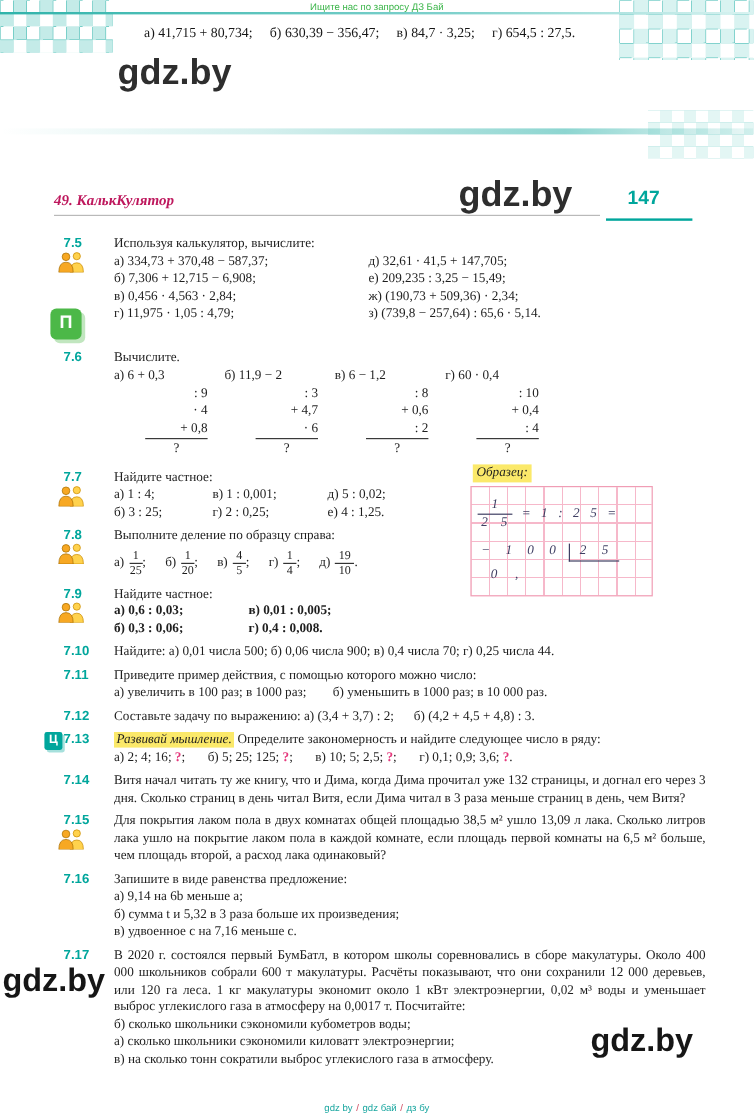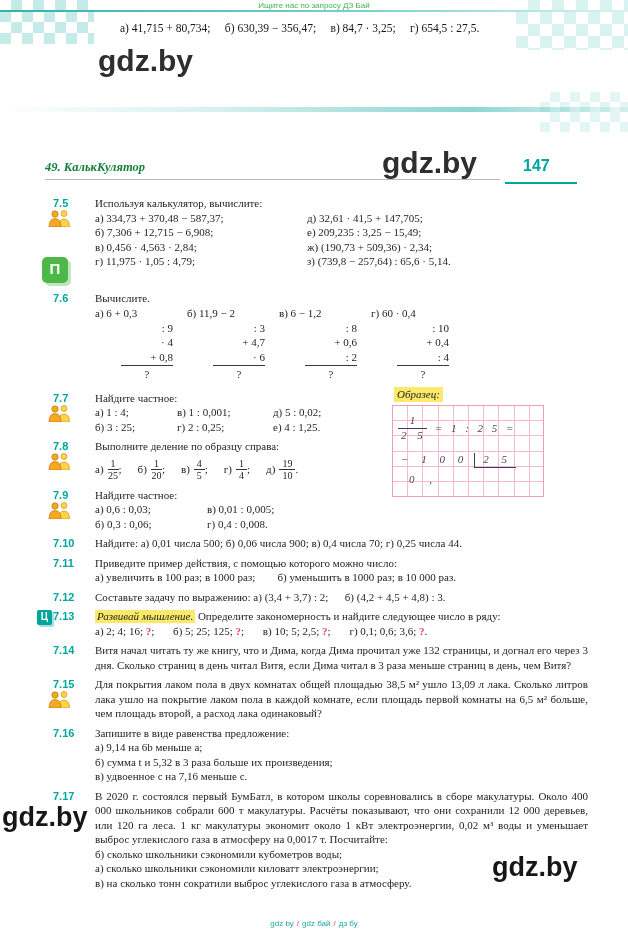--- a/index.html
+++ b/index.html
@@ -40,21 +40,21 @@
     font-family:"Liberation Sans", sans-serif; font-size:8px; color:#3cb54a; }
   .warmup { position:absolute; top:22px; left:120px; white-space:pre; font-size:11.5px; color:#161616; }
   .wm { position:absolute; font-family:"Liberation Sans", sans-serif; font-weight:bold; color:#2e2e2e; letter-spacing:0; }
   .wm-top    { top:44px;  left:98px;  font-size:30px; }
   .wm-header { top:146px; left:382px; font-size:30px; }
   .wm-bl     { top:802px; left:2px;   font-size:27px; color:#161616; }
   .wm-br     { top:852px; left:492px; font-size:27px; color:#161616; }
 
   
   .section-title { position:absolute; top:160px; left:45px; font-style:italic; font-weight:bold;
-    font-size:12.5px; color:#15803d; }
+    font-size:12.5px; color:#be185d; }
   .header-hairline { position:absolute; top:179px; left:45px; width:455px; height:1px; background:#b9b9b9; }
   .header-teal { position:absolute; top:182px; left:505px; width:72px; height:2px; background:#00a69c; }
   .page-number { position:absolute; top:157px; left:523px; font-family:"Liberation Sans",sans-serif;
     font-weight:bold; font-size:16px; color:#00a69c; }
 
   
   .content { position:absolute; top:196px; left:95px; width:493px; line-height:14.5px; }
   .ex { position:relative; margin-bottom:5px; }
   .ex-num { position:absolute; left:-42px; top:0; font-family:"Liberation Sans",sans-serif;
     font-weight:bold; font-size:11px; color:#00a69c; }
@@ -64,21 +64,21 @@
 
   .two-col { display:flex; }
   .two-col .col1 { width:212px; }
 
   .calc-cols { display:flex; margin-top:1px; }
   .calc-col { width:92px; }
   .calc-ops { width:54px; margin-left:26px; text-align:right; padding-right:2px; }
   .calc-q { border-top:1px solid #3a3a3a; text-align:center; margin-top:1px; padding-top:1px; }
 
   .grid-e77 { display:grid; grid-template-columns:82px 96px auto; width:300px; }
-  .grid-e79 { display:grid; grid-template-columns:112px auto; width:280px; }
+  .grid-e79 { display:grid; grid-template-columns:112px auto; width:280px;font-weight:bold; }
 
   .frac-row { display:flex; align-items:center; margin-top:3px; height:26px; }
   .fr-item { display:flex; align-items:center; margin-right:16px; }
   .fr-label { margin-right:4px; }
   .frac { display:inline-flex; flex-direction:column; text-align:center; line-height:1.1; font-size:10px; }
   .frac .fn { border-bottom:1px solid #333; padding:0 3px; }
 
   .hl { background:#fbe96a; font-style:italic; padding:0 2px 1px; }
   .seg { margin-right:16px; }
   .red-q { color:#e5397d; font-weight:bold; }
@@ -357,21 +357,21 @@
     <section class="ex">
       <span class="badge-c">Ц</span>
       <span class="ex-num">7.13</span>
       <div>
         <span class="hl">Развивай мышление.</span><span> Определите закономерность и найдите следующее число в ряду:</span>
       </div>
       <div>
         <span class="seg"><span>а) 2; 4; 16; </span><span class="red-q">?</span><span>;</span></span>
         <span class="seg"><span>б) 5; 25; 125; </span><span class="red-q">?</span><span>;</span></span>
         <span class="seg"><span>в) 10; 5; 2,5; </span><span class="red-q">?</span><span>;</span></span>
-        <span class="seg"><span>г) 0,1; 0,6; 3,6; </span><span class="red-q">?</span><span>.</span></span>
+        <span class="seg"><span>г) 0,1; 0,9; 3,6; </span><span class="red-q">?</span><span>.</span></span>
       </div>
     </section>
 
     <section class="ex">
       <span class="ex-num">7.14</span>
       <div class="just">Витя начал читать ту же книгу, что и Дима, когда Дима прочитал уже 132 страницы, и догнал его через 3 дня. Сколько страниц в день читал Витя, если Дима читал в 3 раза меньше страниц в день, чем Витя?</div>
     </section>
 
     <section class="ex">
       <span class="ex-num">7.15</span>

